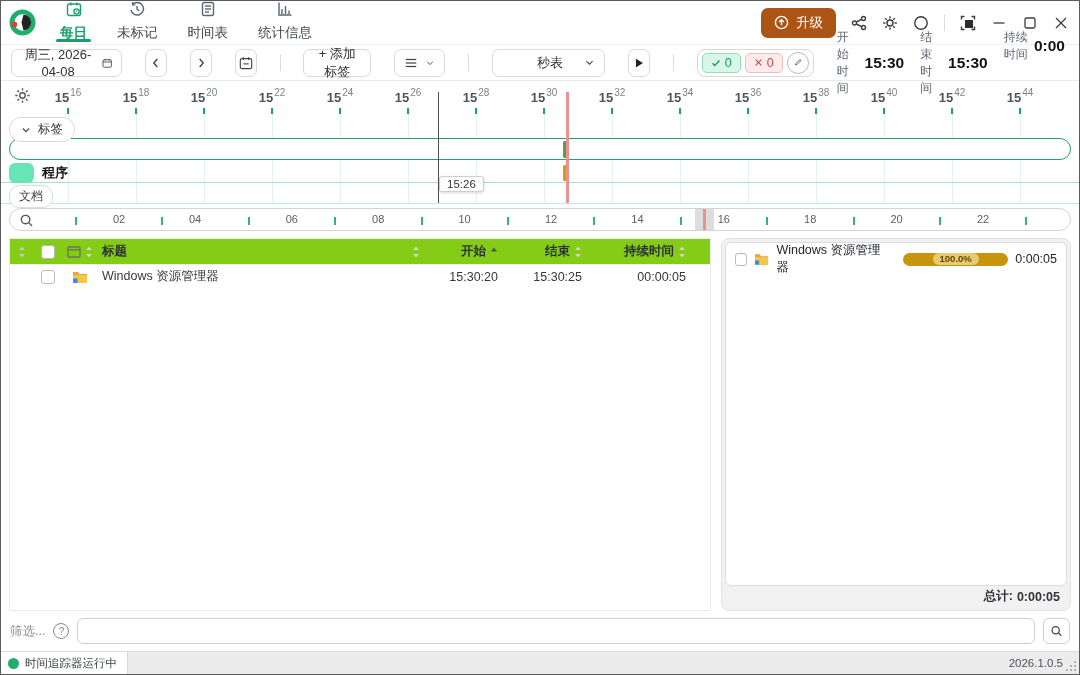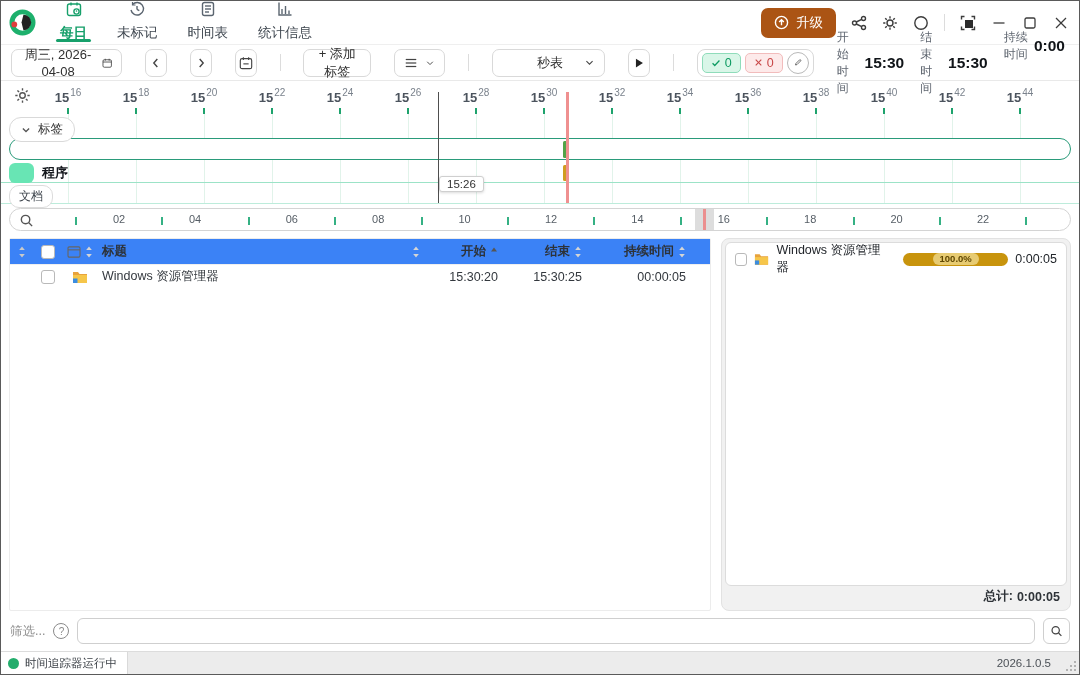--- a/index.html
+++ b/index.html
@@ -71,21 +71,21 @@
   .mm-zoom svg{width:15px;height:15px;stroke:#555;}
   .mm-hour{position:absolute;top:4px;transform:translateX(-50%);font-size:11px;color:#565e66;}
   .mm-tick{position:absolute;top:8px;width:2px;height:8px;background:#35b184;transform:translateX(-50%);}
   .mm-brush{position:absolute;left:685px;top:0;width:19px;height:23px;background:#d7d7d7;opacity:.85;}
   .mm-now{position:absolute;left:8px;top:0;width:2.5px;height:23px;background:#e87c7c;}
 
   
   .main{flex:1 1 auto;display:flex;gap:10px;margin:5px 8px 0;min-height:0;}
   .table-panel{flex:1 1 auto;display:flex;flex-direction:column;border:1px solid #ececec;border-radius:2px;background:#fff;min-width:0;}
   .thead,.trow{display:grid;grid-template-columns:24px 28px 36px 1fr 84px 84px 104px 14px;align-items:center;}
-  .thead{background:#3b82f6;height:26px;font-size:12.5px;color:#2d3238;font-weight:bold;border-bottom:1px solid #efefef;}
+  .thead{background:#84cc16;height:26px;font-size:12.5px;color:#2d3238;font-weight:bold;border-bottom:1px solid #efefef;}
   .trow{height:23px;font-size:12.5px;color:#33383e;}
   .cell{display:flex;align-items:center;gap:4px;min-width:0;}
   .cell.r{justify-content:flex-end;padding-right:10px;}
   .cell.c{justify-content:center;}
   .sorter svg{width:8px;height:14px;display:block;}
   .checkbox{width:14px;height:14px;border:1.4px solid #b9b9b9;border-radius:3px;background:#fff;cursor:pointer;}
   .appicon{width:16px;height:14px;}
   .tbody-fill{flex:1 1 auto;}
 
   .summary-panel{flex:0 0 350px;background:#f1f1f1;border:1px solid #e2e2e2;border-radius:8px;display:flex;flex-direction:column;padding:3px;}
@@ -100,21 +100,21 @@
   
   .filterbar{flex:0 0 auto;height:40px;display:flex;align-items:center;gap:8px;padding:0 9px;}
   .filter-label{font-size:12.5px;color:#8a8a8a;}
   .help-ic{width:16px;height:16px;border:1.3px solid #8a8a8a;border-radius:50%;color:#8a8a8a;font-size:10px;display:flex;align-items:center;justify-content:center;}
   .filter-input{flex:1 1 auto;height:26px;border:1px solid #cfcfcf;border-radius:6px;padding:0 8px;font-size:12.5px;outline:none;}
   .search-btn{width:27px;height:26px;border:1px solid #cfcfcf;border-radius:6px;background:#fff;display:flex;align-items:center;justify-content:center;cursor:pointer;}
   .search-btn svg{width:14px;height:14px;stroke:#444;}
   .statusbar{flex:0 0 auto;height:23px;background:#ececec;border-top:1px solid #dcdcdc;display:flex;align-items:center;font-size:11.5px;color:#3c4147;}
   .status-chip{height:100%;background:#fff;display:flex;align-items:center;gap:6px;padding:0 10px 0 7px;border-right:1px solid #d9d9d9;}
   .status-dot{width:11px;height:11px;border-radius:50%;background:#23ad6c;}
-  .version{margin-left:auto;padding-right:28px;color:#4c5157;}
+  .version{margin-left:auto;padding-right:16px;color:#4c5157;}
   .grip{position:absolute;right:2px;bottom:2px;}
 </style>
 </head>
 <body>
 
 <div class="window">
 
   <div class="titlebar">
     <svg class="logo" viewBox="0 0 28 28">
       <circle cx="14" cy="14" r="11" fill="none" stroke="#1db06c" stroke-width="5"></circle>

